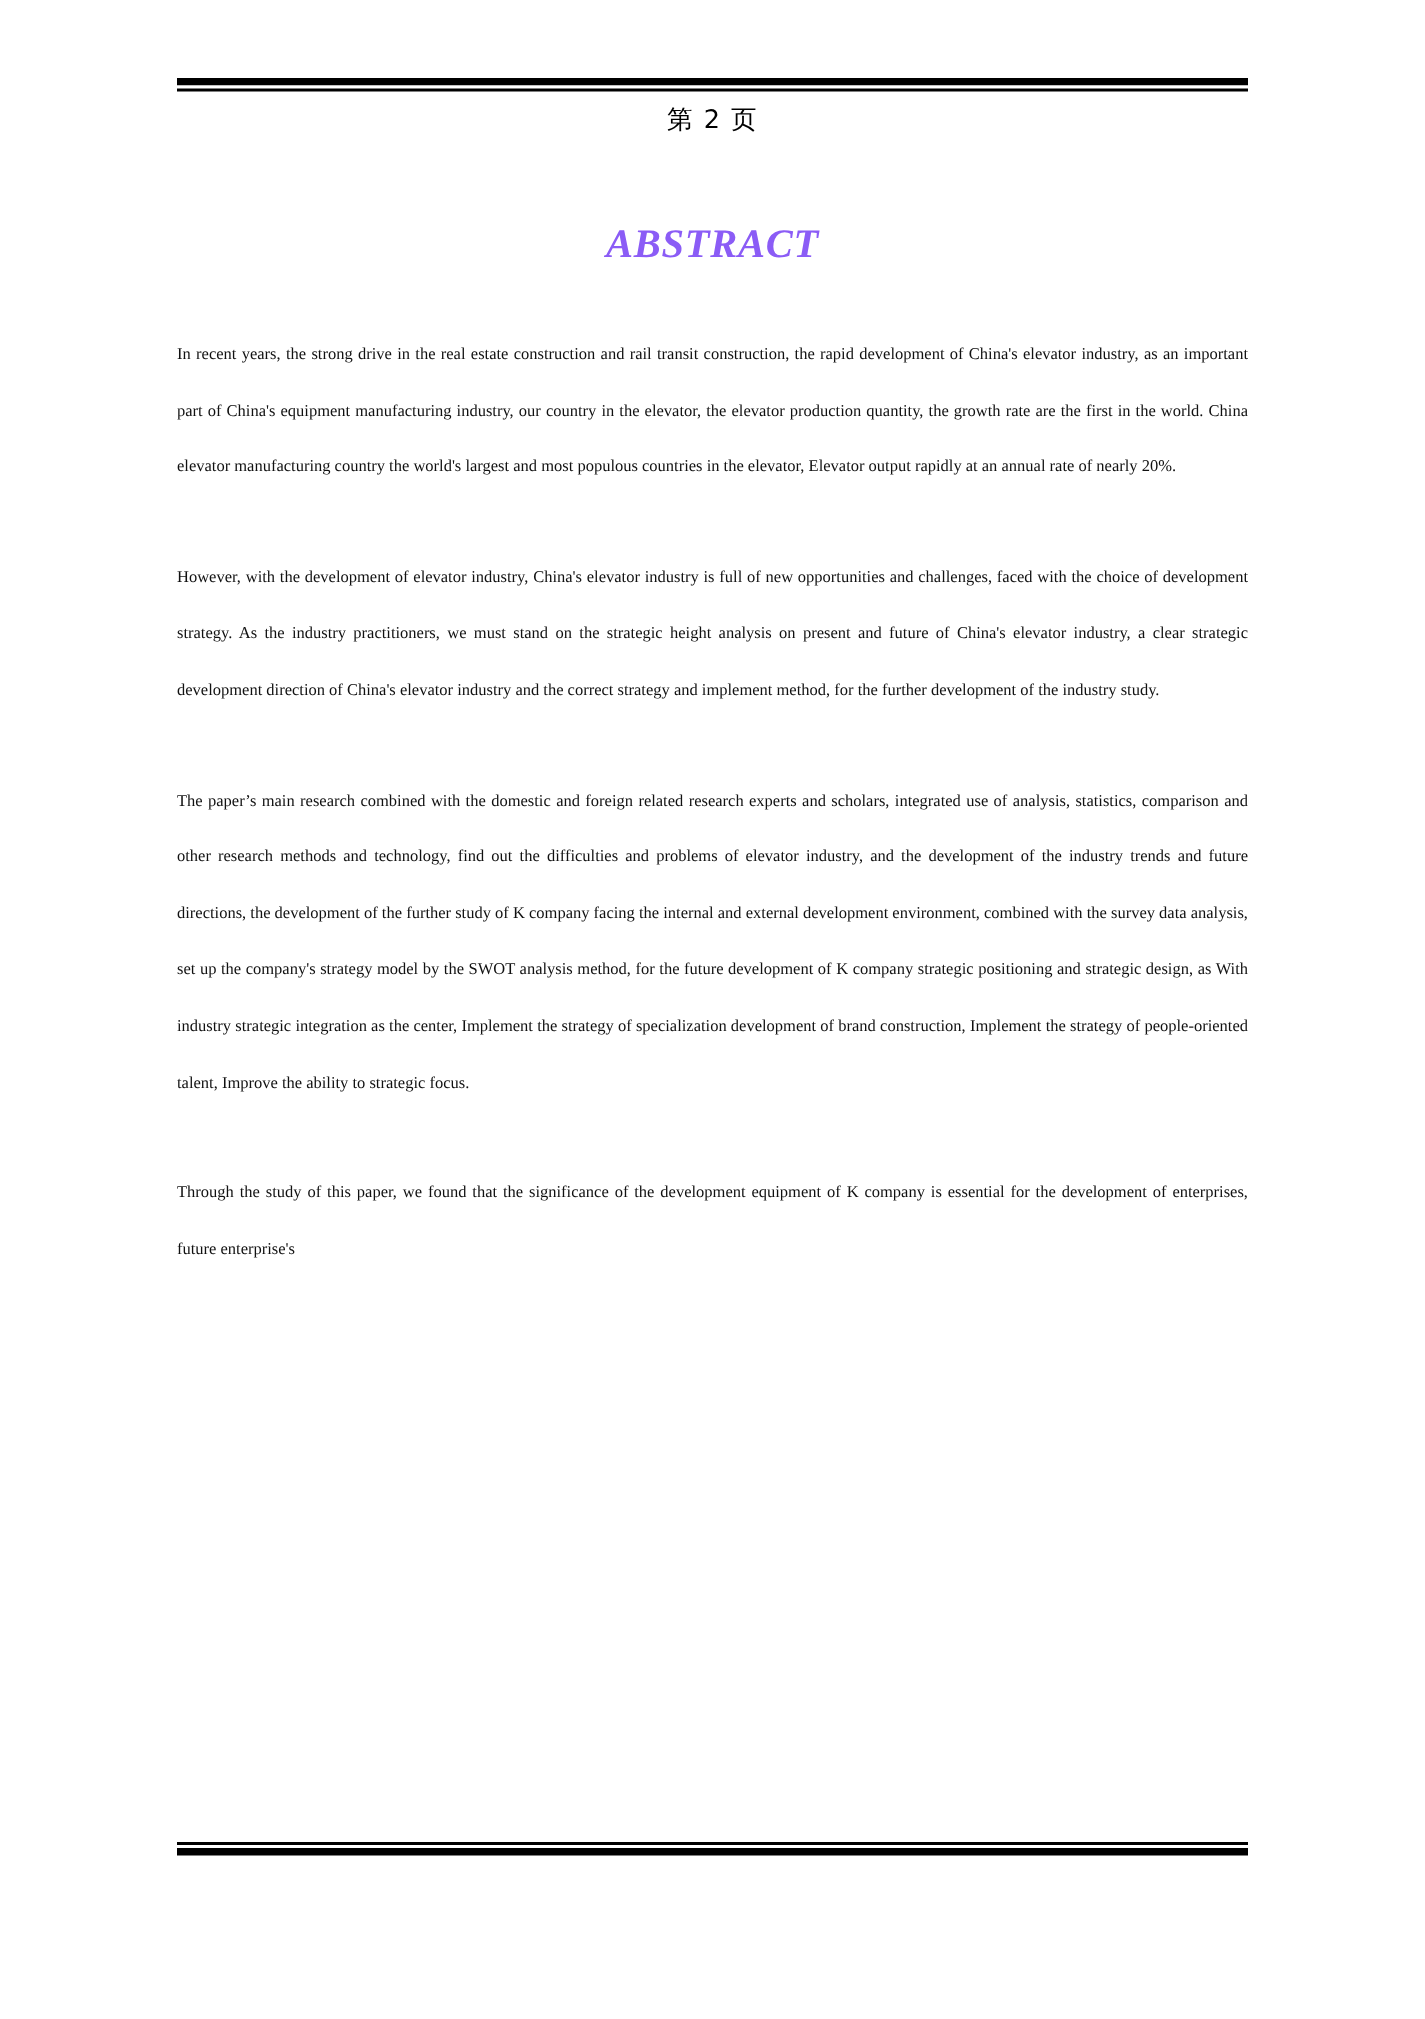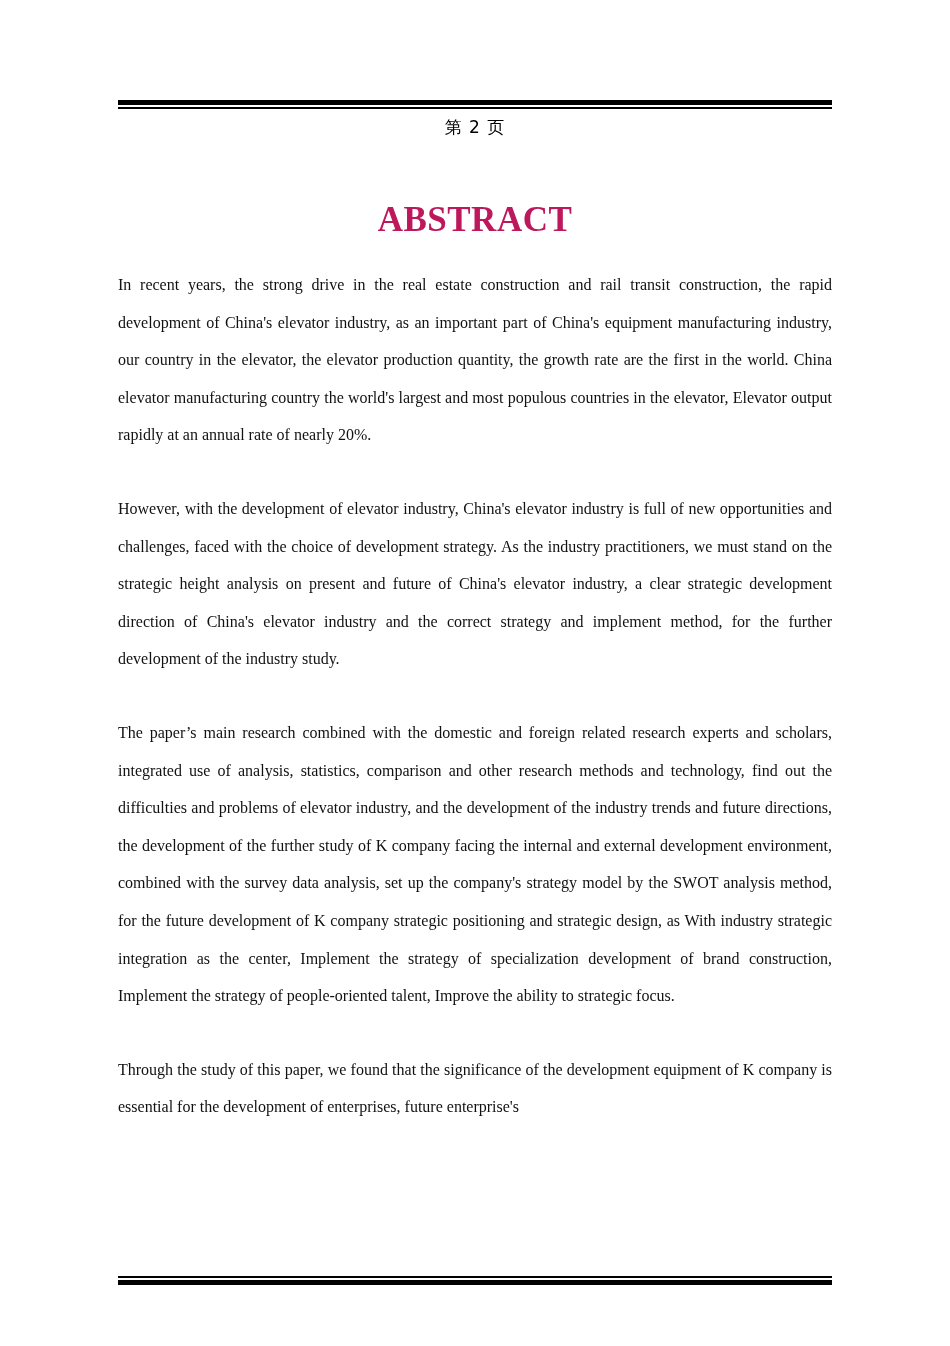--- a/index.html
+++ b/index.html
@@ -16,21 +16,20 @@
     overflow: hidden;
   }
 
   .page {
     position: absolute;
     left: 0;
     top: 0;
     width: 950px;
     height: 1273px;
     background: #ffffff;
-    margin-top: 48px;
   }
 
   
   .header {
     position: absolute;
     left: 118px;
     top: 52px;
     width: 714px;
   }
   .rule-header {
@@ -66,34 +65,35 @@
 
   
   .doc-title {
     position: absolute;
     left: 118px;
     top: 129px;
     width: 714px;
     text-align: center;
     font-family: "Liberation Serif", "DejaVu Serif", serif;
     font-weight: bold;
-    font-size: 35px;
+    font-size: 27px;
     letter-spacing: 0.5px;
-    color: #be185d;
+    color: #8b5cf6;
+    font-style: italic;
   }
 
   
   .body-text {
     position: absolute;
     left: 118px;
     top: 218px;
     width: 714px;
   }
   .para {
-    font-size: 16px;
+    font-size: 11px;
     line-height: 37.6px;
     text-align: justify;
     text-justify: inter-word;
     margin: 0 0 36px 0;
     color: #111111;
     -webkit-hyphens: none;
     hyphens: none;
   }
   .para:last-child {
     margin-bottom: 0;

